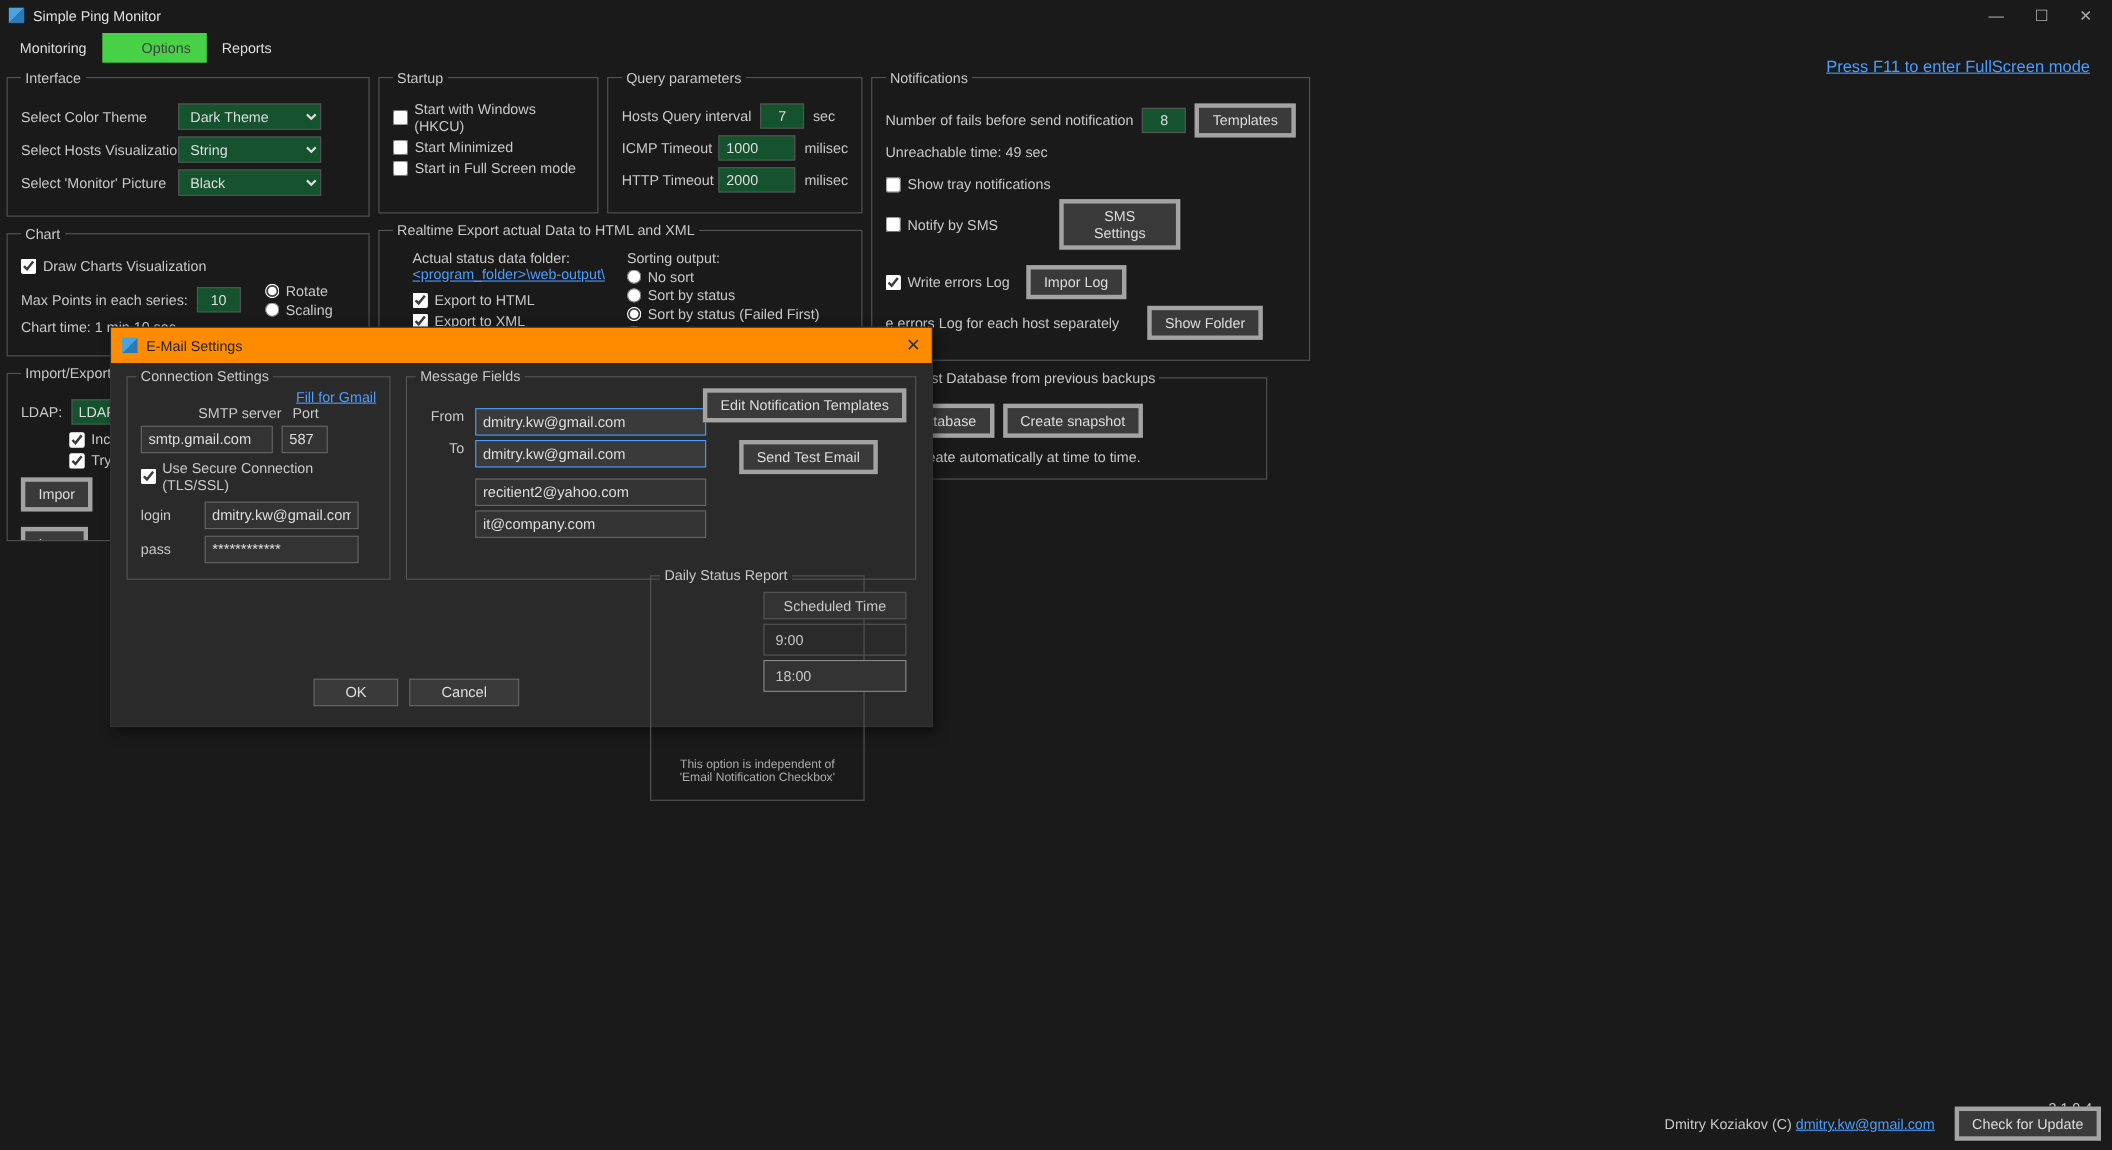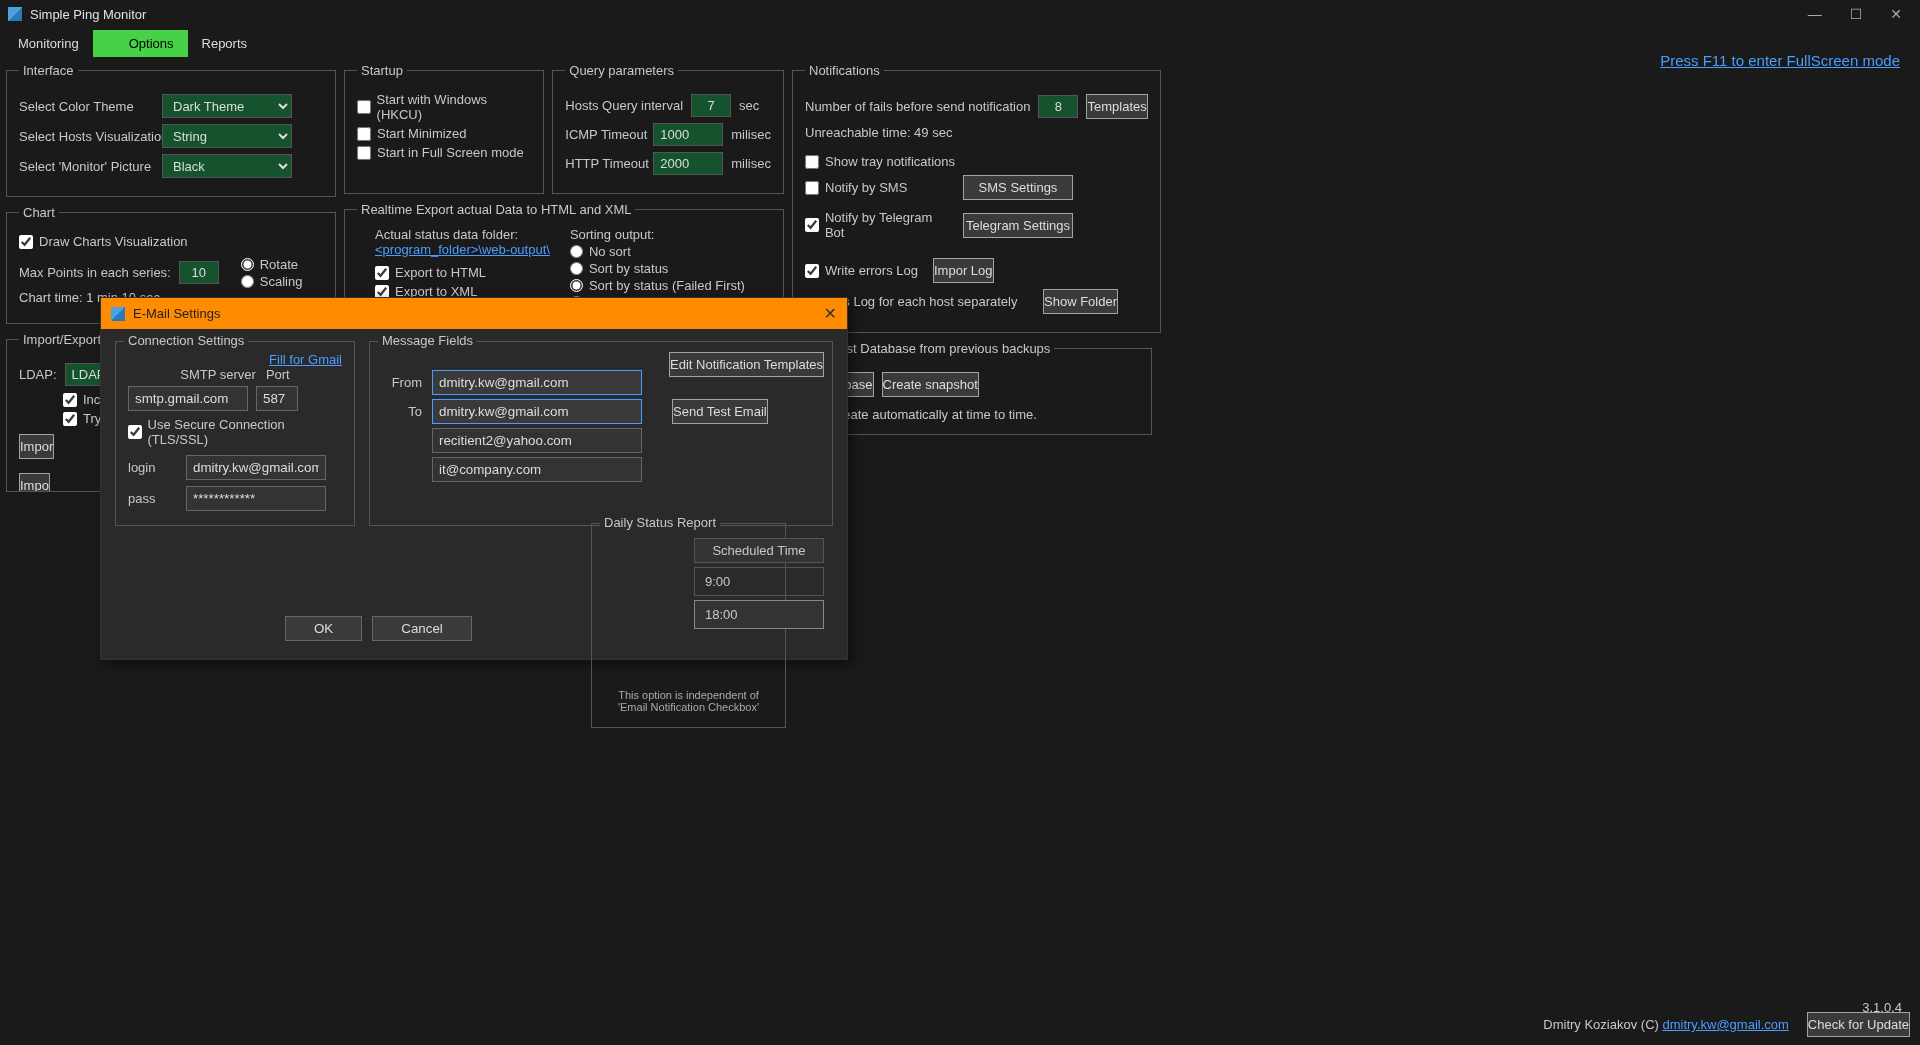--- a/index.html
+++ b/index.html
@@ -6,37 +6,37 @@
 body { background: #1a1a1a; color: #c8c8c8; font-size: 13px; width: 1920px; height: 1045px; position: relative; overflow: hidden; }
 
 .titlebar { height: 28px; display: flex; align-items: center; padding: 0 8px; justify-content: flex-end; }
 .titlebar .icon { width: 14px; height: 14px; background: linear-gradient(135deg,#4aa3df 50%,#2a7ab8 50%); margin-right: 8px; }
 .titlebar .ttl { color: #e0e0e0; flex: 1; }
 .winbtns { display: flex; gap: 28px; margin-right: 10px; }
 .winbtn { color: #aaa; font-size: 14px; cursor: pointer; }
 
 .tabs { display: flex; padding: 2px 4px 0 4px; }
 .tab { padding: 6px 14px; color: #ddd; cursor: pointer; }
-.tab.active { background: #46d146; color: #000000; padding-left: 36px; }
+.tab.active { background: #46d146; color: #404040; padding-left: 36px; }
 
 .f11 { position: absolute; right: 20px; top: 52px; color: #4a9eff; text-decoration: underline; font-size: 15px; }
 
 .content { position: relative; padding: 6px 6px; display: flex; gap: 8px; }
 .col { display: flex; flex-direction: column; gap: 8px; }
 
 fieldset { border: 1px solid #555; padding: 10px 12px 12px 12px; position: relative; }
 legend { padding: 0 4px; color: #c8c8c8; font-size: 13px; }
 
 .row { display: flex; align-items: center; gap: 8px; margin: 6px 0; }
 .lbl { white-space: nowrap; }
 select, input[type=text], input.txt { background: #14532d; border: 1px solid #555; color: #ddd; padding: 3px 6px; font-size: 13px; }
 select { width: 130px; height: 24px; }
 input.sm { width: 40px; text-align: center; }
 input.md { width: 70px; }
-.btn { background: #3a3a3a; border: 1px solid #a3a3a3; color: #ddd; padding: 4px 0; cursor: pointer; font-size: 13px; }
+.btn { background: #3a3a3a; border: 4px solid #a3a3a3; color: #ddd; padding: 4px 12px; cursor: pointer; font-size: 13px; }
 
 .chk { display: flex; align-items: center; gap: 6px; margin: 4px 0; }
 .chk input { width: 14px; height: 14px; accent-color: #fff; }
 .rad { display: flex; align-items: center; gap: 6px; margin: 2px 0; }
 .rad input { accent-color: #fff; }
 
 .link { color: #4a9eff; text-decoration: underline; cursor: pointer; }
 
 .col1 { width: 330px; }
 .col2 { width: 440px; }
@@ -48,21 +48,21 @@
 .mtitle .icon { width: 14px; height: 14px; background: linear-gradient(135deg,#4aa3df 50%,#2a7ab8 50%); }
 .mtitle .t { flex: 1; }
 .mclose { color: #333; font-size: 16px; cursor: pointer; }
 .mbody { padding: 12px 14px 18px 14px; }
 .mcols { display: flex; gap: 14px; }
 .mfield { border: 1px solid #555; padding: 10px 12px 14px 12px; position: relative; }
 .mleg { position: absolute; top: -9px; left: 8px; background: #2a2a2a; padding: 0 4px; font-size: 13px; }
 .login-grid { display: grid; grid-template-columns: 50px 140px; gap: 6px 8px; align-items: center; margin-top: 8px; }
 .inpt { background: #333; border: 1px solid #666; color: #ddd; padding: 4px 6px; width: 100%; }
 .inpt.active { background: #3a3a3a; border: 1px solid #4a9eff; }
-.msgrow { display: flex; align-items: center; gap: 10px; margin: 4px 0; }
+.msgrow { display: flex; align-items: flex-start; gap: 10px; margin: 4px 0; }
 .msgrow .ml { width: 40px; text-align: right; }
 .msgrow .mi { width: 210px; }
 .mbtns { display: flex; gap: 10px; margin-top: 90px; margin-left: 170px; }
 .mbtn { background: #3a3a3a; border: 1px solid #666; color: #ddd; padding: 4px 28px; cursor: pointer; }
 .dailyfs { position: absolute; left: 490px; top: 225px; width: 195px; }
 .schedhdr { background: #333; border: 1px solid #555; text-align: center; padding: 4px; margin-top: 4px; }
 .schedcell { border: 1px solid #555; padding: 6px 10px; margin-top: 4px; }
 .schedcell.sel { border: 1px solid #888; background: #333; }
 .note { font-size: 11px; color: #aaa; text-align: center; margin-top: 60px; }
 
@@ -247,27 +247,20 @@
           <input type="checkbox" style="">
           <span>Show tray notifications</span>
         </div>
       <div class="row">
           <div class="chk" style="width:150px">
             <input type="checkbox" style="">
             <span>Notify by SMS</span>
           </div>
           <button class="btn" style="width:110px">SMS Settings</button>
         </div>
-      <div class="row">
-          <div class="chk" style="width:150px">
-            <input type="checkbox" checked="" style="">
-            <span>Notify by Telegram Bot</span>
-          </div>
-          <button class="btn" style="width:110px">Telegram Settings</button>
-        </div>
       <div class="row" style="margin-top:14px">
           <div class="chk" style="width:120px">
             <input type="checkbox" checked="" style="">
             <span>Write errors Log</span>
           </div>
           <button class="btn">Impor Log</button>
         </div>
       <div class="row">
           <span style="width:230px">e errors Log for each host separately</span>
           <button class="btn">Show Folder</button>

